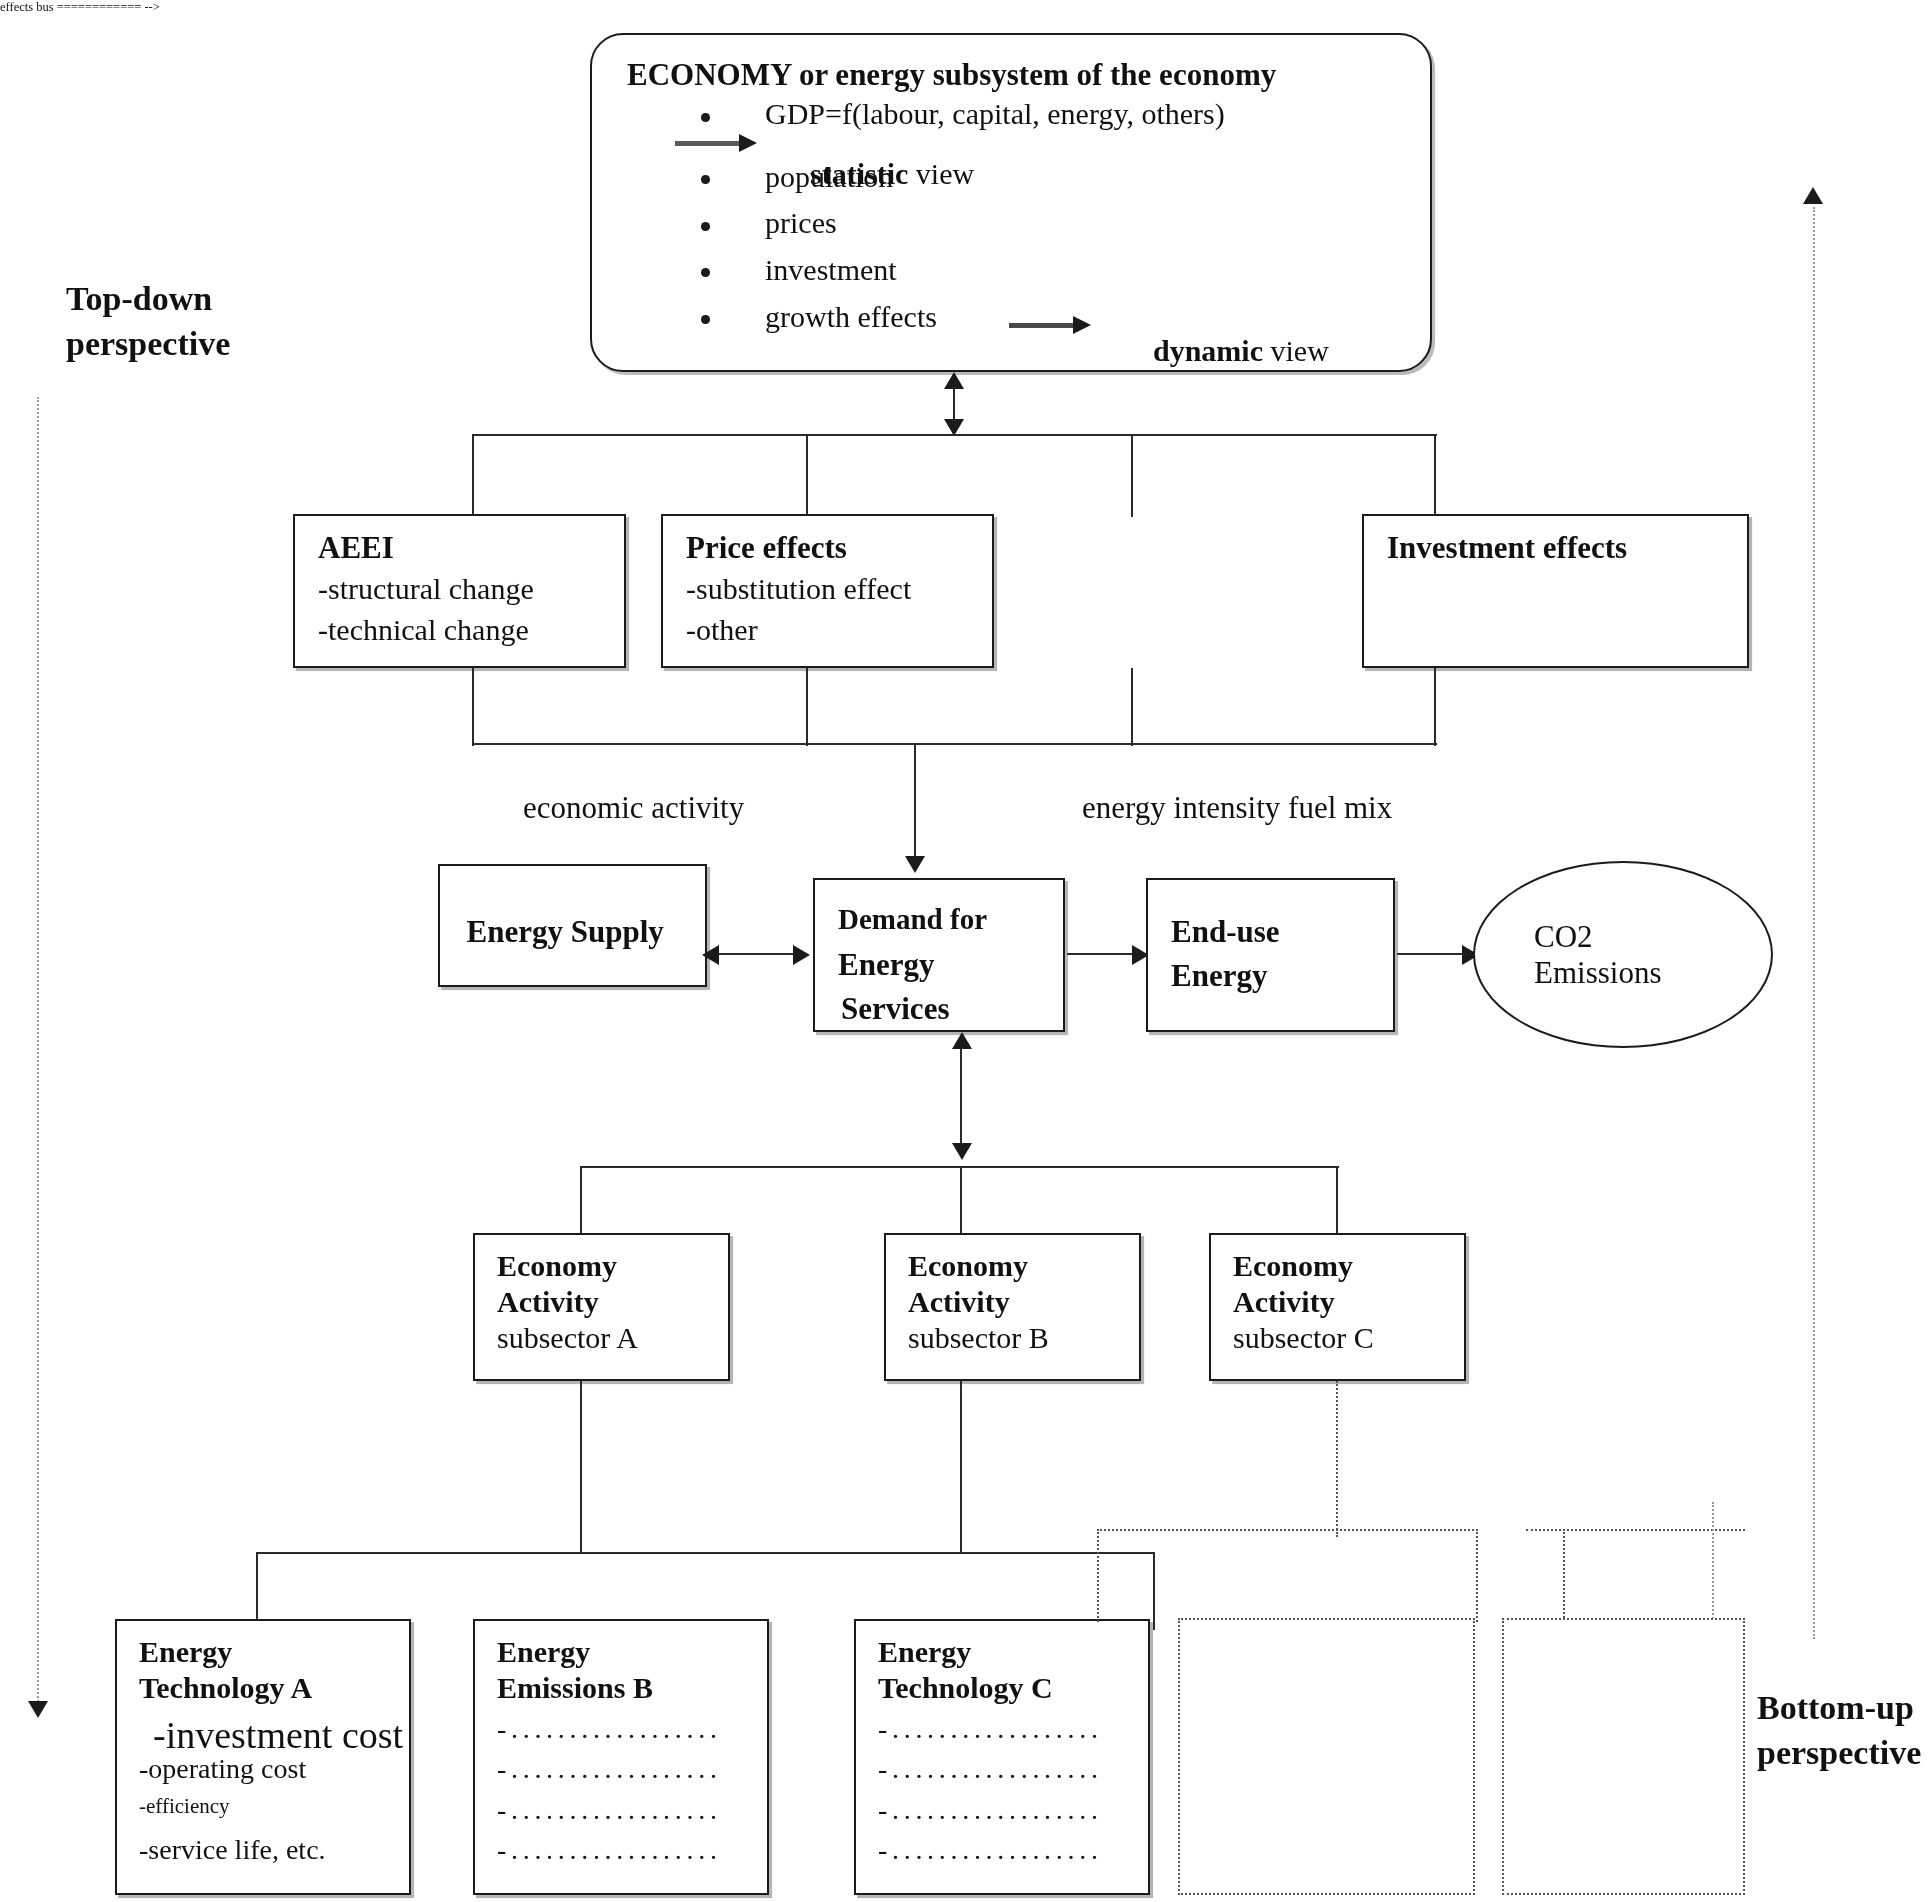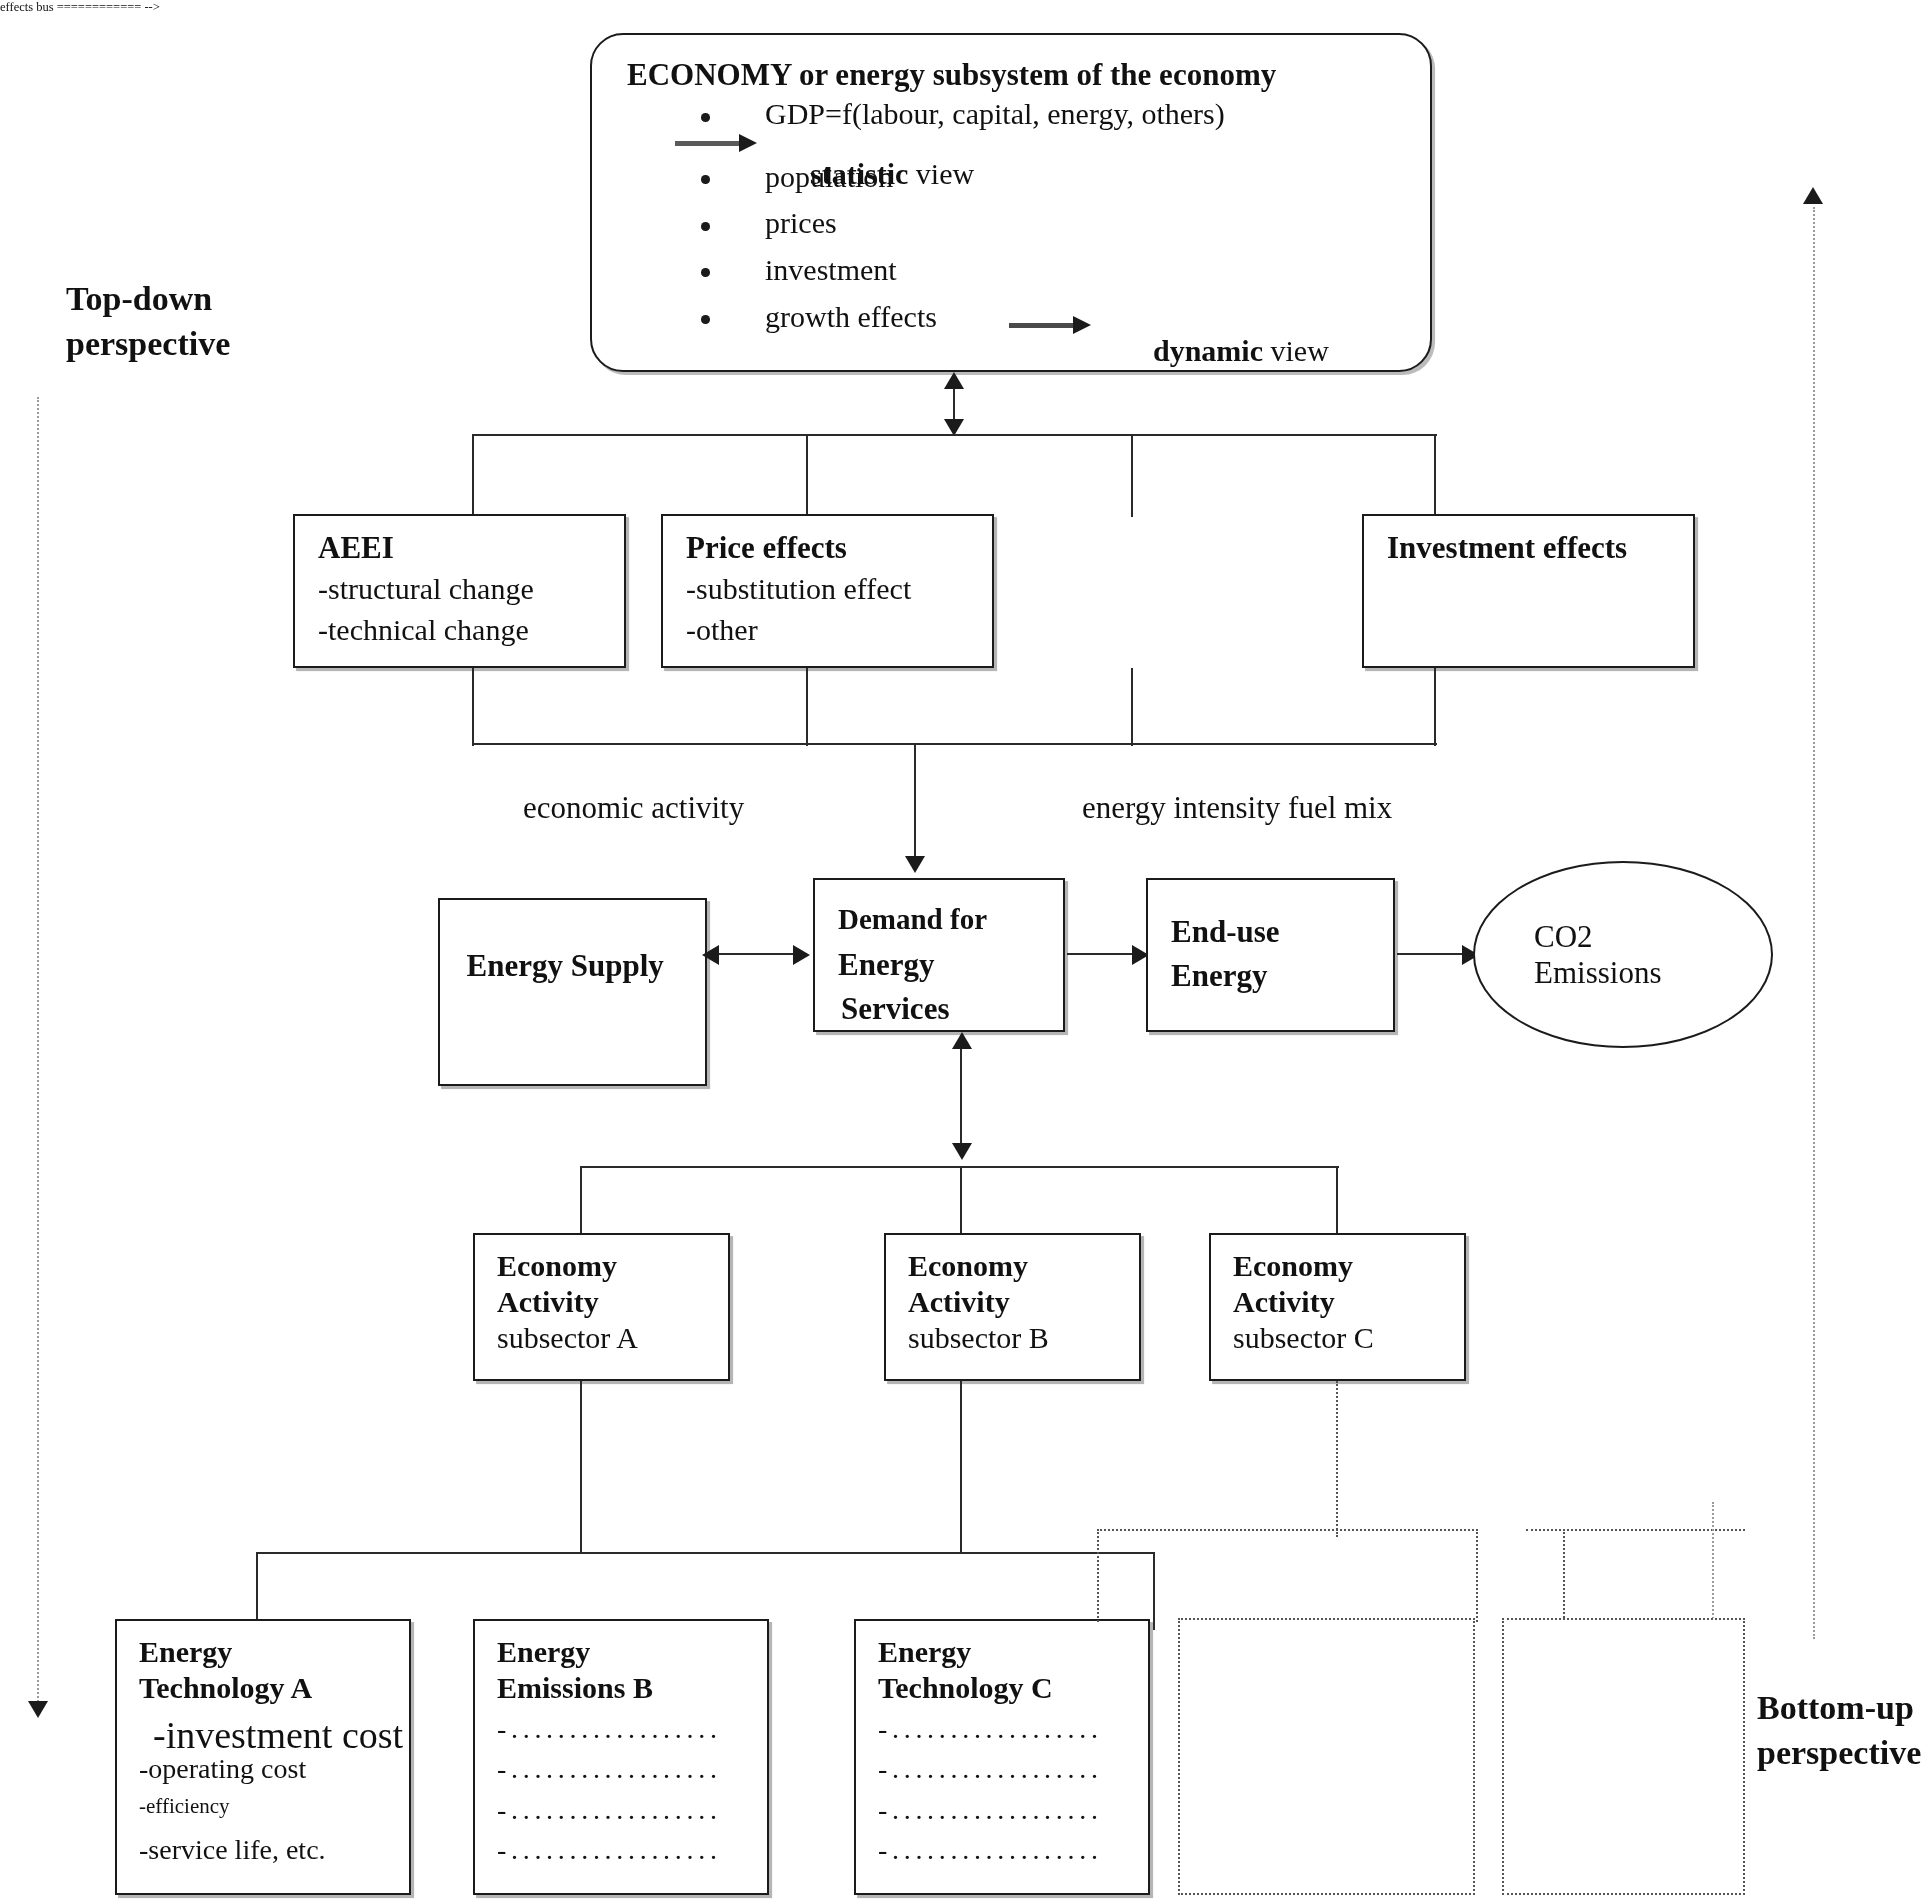--- a/index.html
+++ b/index.html
@@ -142,41 +142,41 @@
     <div class="txt bline" style="left:23px;top:97px;font-size:30px;">-other</div>
   </div>
 
   <div class="box" style="left:293px;top:514px;width:333px;height:154px;">
     <div class="txt btitle" style="left:23px;top:14px;font-size:31px;">AEEI</div>
     <div class="txt bline" style="left:23px;top:56px;font-size:30px;">-structural change</div>
     <div class="txt bline" style="left:23px;top:97px;font-size:30px;">-technical change</div>
   </div>
 
 
-  <div class="box" style="left:1362px;top:514px;width:333px;height:154px;padding-left:21px;">
+  <div class="box" style="left:1362px;top:514px;width:387px;height:154px;padding-left:21px;">
     <div class="txt btitle" style="left:23px;top:14px;font-size:31px;">Investment effects</div>
   </div>
 
   
   <div class="ln lnv" style="left:472px;top:668px;height:78px;"></div>
   <div class="ln lnv" style="left:806px;top:668px;height:78px;"></div>
   <div class="ln lnv" style="left:1131px;top:668px;height:78px;"></div>
   <div class="ln lnv" style="left:1434px;top:668px;height:78px;"></div>
   <div class="ln lnh" style="left:472px;top:743px;width:965px;"></div>
 
   
   <div class="ln lnv" style="left:914px;top:743px;height:125px;"></div>
   <div class="ar ar-dn" style="left:905px;top:856px;"></div>
 
   
   <div class="txt" style="left:523px;top:790px;font-size:31px;">economic activity</div>
   <div class="txt" style="left:1082px;top:790px;font-size:31px;">energy intensity fuel mix</div>
 
   
-  <div class="box" style="left:438px;top:898px;width:269px;height:188px;">
+  <div class="box" style="left:438px;top:864px;width:269px;height:123px;">
     <div class="txt btitle" style="left:26.5px;top:48px;font-size:31px;">Energy Supply</div>
   </div>
 
   
   <div class="ln lnh" style="left:711px;top:953px;width:90px;"></div>
   <div class="ar ar-lf" style="left:702px;top:945px;"></div>
   <div class="ar ar-rt" style="left:793px;top:945px;"></div>
 
   <div class="box" style="left:813px;top:878px;width:252px;height:154px;">
     <div class="txt btitle" style="left:23px;top:23px;font-size:29px;">Demand for</div>

